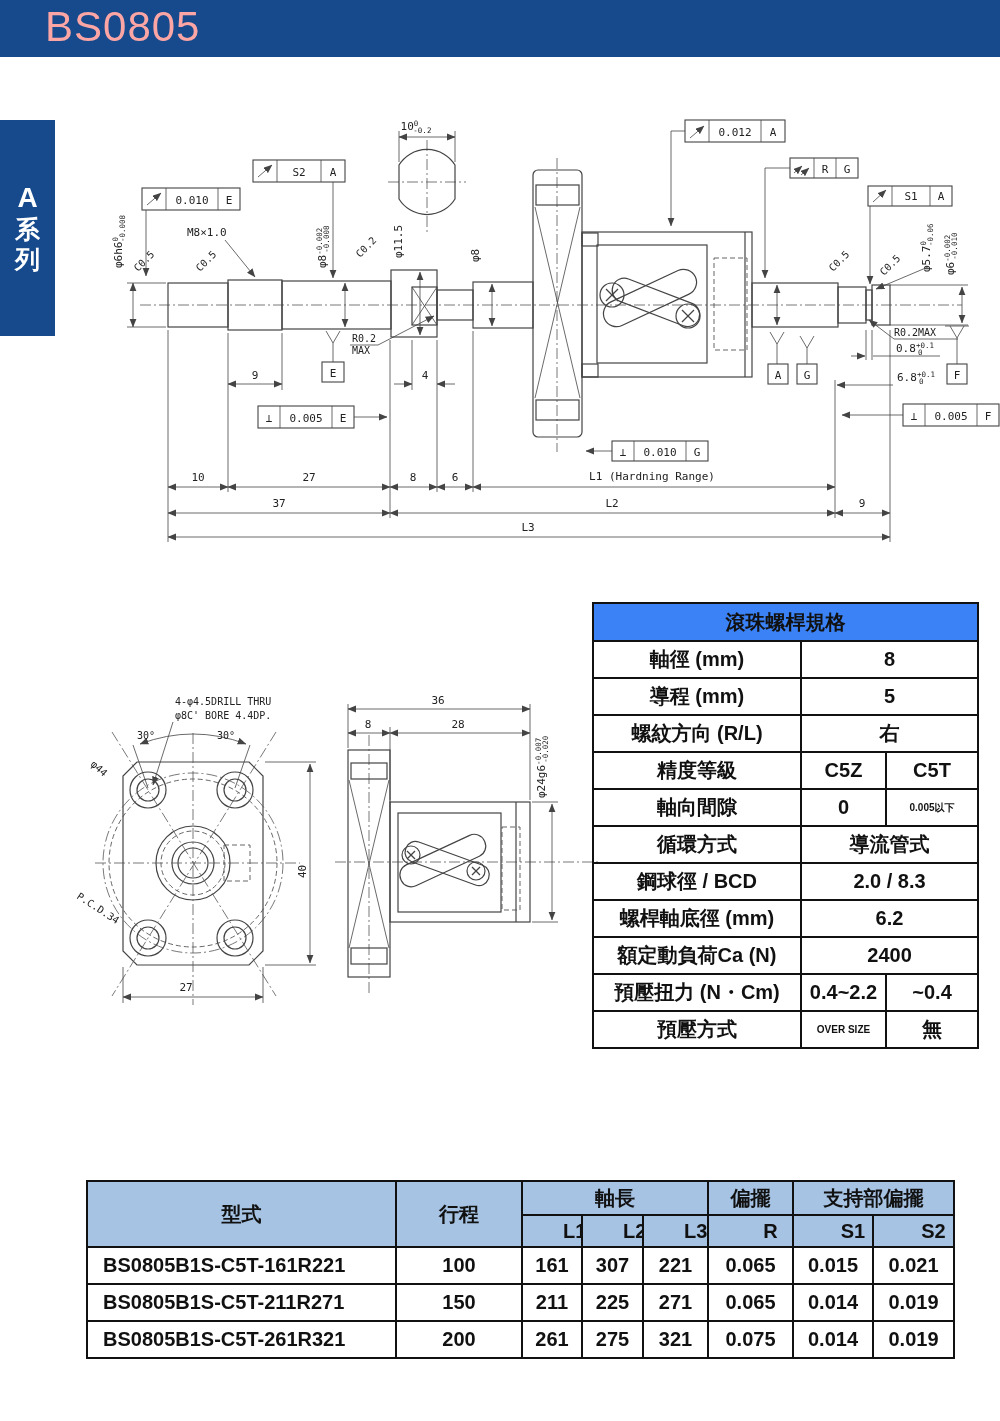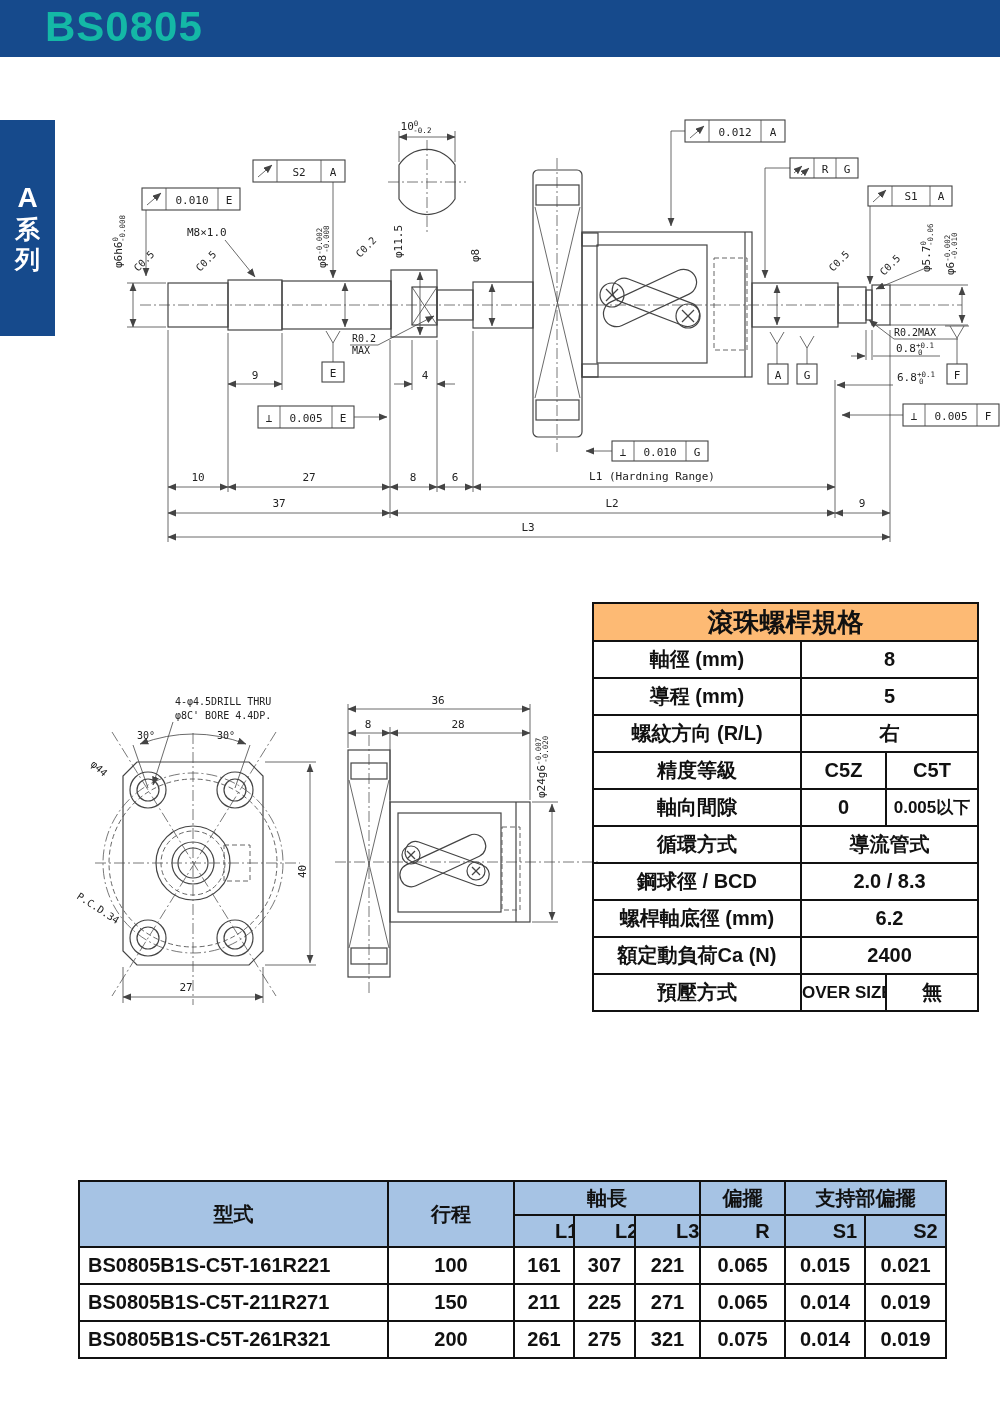--- a/index.html
+++ b/index.html
@@ -1,52 +1,52 @@
 <!DOCTYPE html>
 <html><head>
 <meta charset="utf-8">
 <style>
   html,body{margin:0;padding:0;background:#e8e8e8;}
   .page{position:relative;width:1000px;height:1421px;background:#fff;overflow:hidden;
         font-family:"Liberation Sans",sans-serif;}
   .hdr{position:absolute;left:0;top:0;width:1000px;height:57px;background:#164a8c;}
-  .hdr .ttl{position:absolute;left:45px;top:3px;font-size:42px;font-weight:bold;
-        color:#14b8a6;letter-spacing:1px;}
+  .hdr .ttl{position:absolute;left:45px;top:3px;font-size:42px;font-weight:normal;
+        color:#fca5a5;letter-spacing:1px;}
   .tab{position:absolute;left:0;top:120px;width:55px;height:216px;background:#164a8c;
         color:#fff;display:flex;flex-direction:column;align-items:center;justify-content:center;gap:5px;}
   .tab .ta{font-size:28px;font-weight:bold;line-height:1;}
   .tab .tc{font-size:25px;font-weight:bold;line-height:1;}
   svg{position:absolute;}
   svg text{font:11px "DejaVu Sans Mono",monospace;fill:#222;}
   .sv{stroke:#444;fill:none;stroke-width:1.2;}
   .thin{stroke:#444;fill:none;stroke-width:0.8;}
   .cl{stroke:#555;fill:none;stroke-width:0.8;stroke-dasharray:11 3 2 3;}
   .hid{stroke:#555;fill:none;stroke-width:0.9;stroke-dasharray:5 3;}
   .dl{stroke:#444;fill:none;stroke-width:0.8;}
   .fr{fill:#fff;stroke:#444;stroke-width:1.1;}
   .dm{text-anchor:middle;}
   .ds{font-size:10px;}
   .tl{font-size:7.5px;}
   
   .spec{position:absolute;left:592px;top:602px;border-collapse:collapse;table-layout:fixed;
         width:385px;color:#111;}
   .spec td{border:2px solid #111;text-align:center;font-weight:bold;font-size:20px;
         padding:0;height:35px;overflow:hidden;white-space:nowrap;}
-  .spec td.hd{background:#fdba74;font-size:26px;height:36px;}
-  .spec td.sm{font-size:17px;}
+  .spec td.hd{background:#3b82f6;font-size:20px;height:36px;}
+  .spec td.sm{font-size:10px;}
   
-  .mod{position:absolute;left:78px;top:1180px;border-collapse:collapse;table-layout:fixed;
+  .mod{position:absolute;left:86px;top:1180px;border-collapse:collapse;table-layout:fixed;
         width:867px;color:#111;border-radius:7px;}
   .mod td{border:2px solid #111;text-align:center;font-weight:bold;font-size:20px;
         padding:0;overflow:hidden;white-space:nowrap;}
   .mod td.hd{background:#a6c3e4;}
   .mod tr.h1 td{height:32px;}
   .mod tr.h2 td{height:30px;padding-left:40px;}
   .mod tr.dr td{height:35px;}
-  .mod td.mn{text-align:left;padding-left:8px;}
+  .mod td.mn{text-align:left;padding-left:15px;}
   .note{position:absolute;left:107px;top:1378px;font-size:21px;color:#222;}
 </style>
 </head>
 <body>
 
 <div class="page">
 
   <div class="hdr">
     <span class="ttl">BS0805</span>
   </div>
@@ -426,20 +426,25 @@
           <td>鋼球徑 / BCD</td>
           <td colspan="2">2.0 / 8.3</td>
         </tr>
     <tr>
           <td>螺桿軸底徑 (mm)</td>
           <td colspan="2">6.2</td>
         </tr>
     <tr>
           <td>額定動負荷Ca  (N)</td>
           <td colspan="2">2400</td>
+        </tr>
+    <tr>
+          <td>預壓扭力  (N・Cm)</td>
+          <td>0.4~2.2</td>
+          <td>~0.4</td>
         </tr>
     <tr>
           <td>預壓方式</td>
           <td class="sm">OVER SIZE</td>
           <td>無</td>
         </tr>
   </tbody>
     </table>
 
   <table class="mod">

